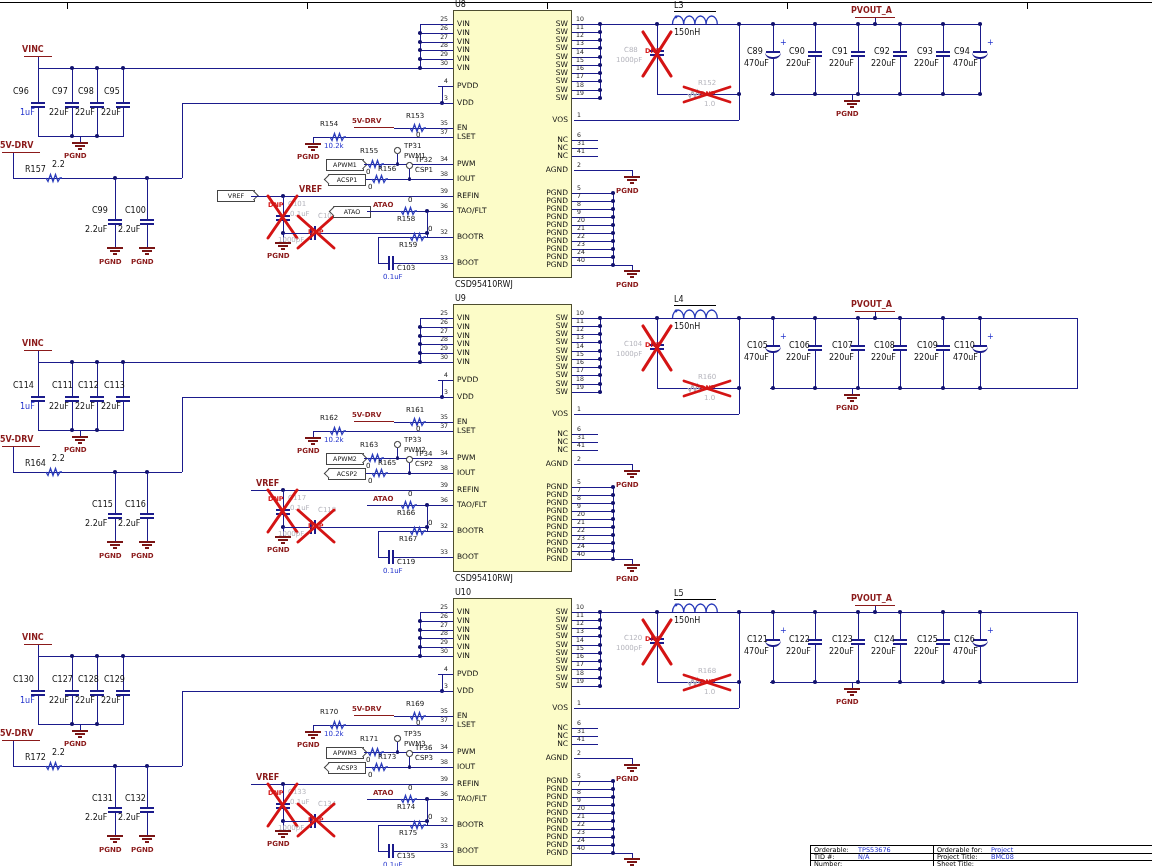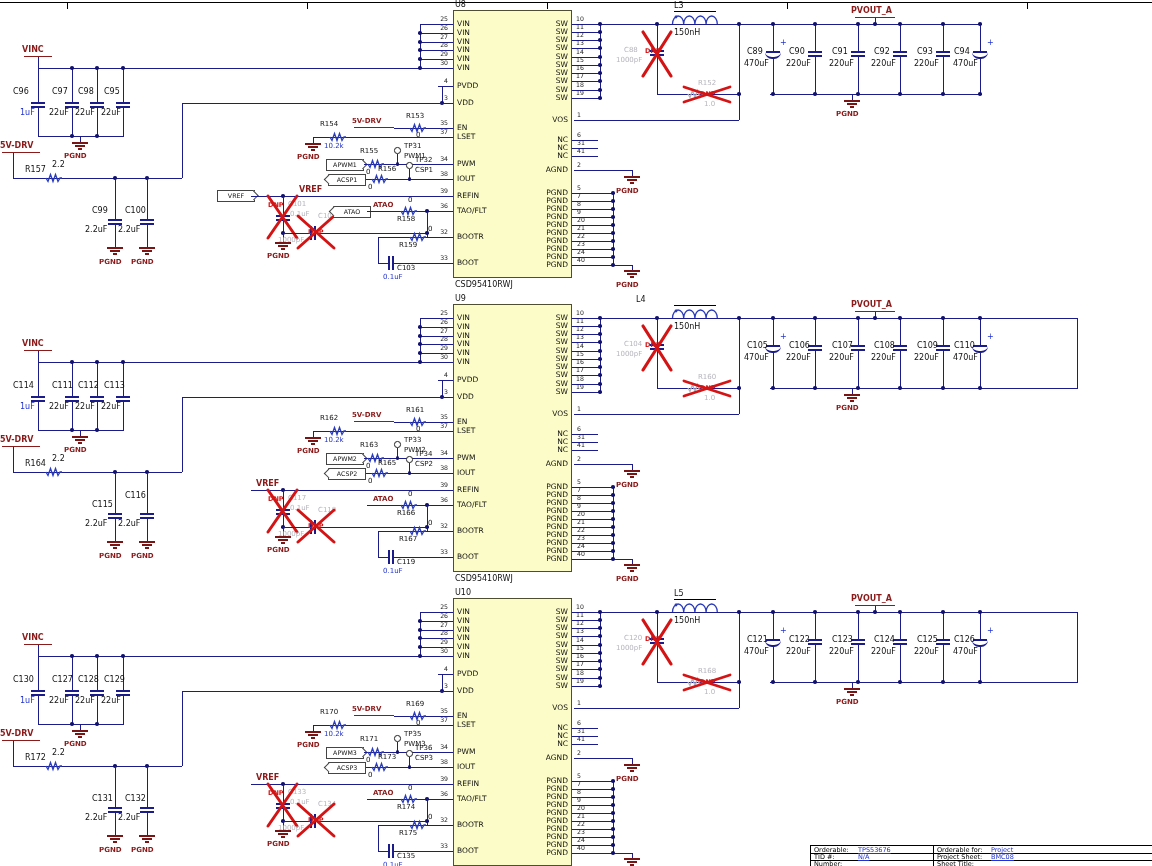--- a/index.html
+++ b/index.html
@@ -31,21 +31,21 @@
   .g i:nth-child(1){width:16px}.g i:nth-child(2){width:10px}.g i:nth-child(3){width:4px}
   .tp{position:absolute;width:6.5px;height:6.5px;border:1.2px solid #222;border-radius:50%;background:#fff;box-sizing:border-box;}
   .rl{position:absolute;height:1.2px;background:#8b1a1a;}
   .bl{position:absolute;height:1px;background:#000;}
   svg.res,svg.x,svg.coil{position:absolute;overflow:visible;}
   .tb{position:absolute;left:810px;top:845px;width:341px;height:21px;border:1px solid #000;
       background:#fff;overflow:hidden;font-size:6.5px;line-height:7px;}
   .tb .tr{position:absolute;left:0;width:100%;height:7.2px;border-bottom:1px solid #000;}
   .tb .dv{position:absolute;left:122px;top:0;width:1px;height:100%;background:#000;}
   .tb span{position:absolute;top:1px;white-space:nowrap;color:#000;}
-  .tb span.val{color:#2233cc;text-decoration:underline;}
+  .tb span.val{color:#2233cc;}
   .frame-line{position:absolute;background:#000;}
 </style>
 </head>
 <body>
 
 <i class="frame-line" style="left:0;top:2px;width:1152px;height:1px"></i>
 <i class="frame-line" style="left:67px;top:2px;width:1px;height:7px"></i>
 <i class="frame-line" style="left:307px;top:2px;width:1px;height:7px"></i>
 <i class="frame-line" style="left:547px;top:2px;width:1px;height:7px"></i>
 <i class="frame-line" style="left:787px;top:2px;width:1px;height:7px"></i>
@@ -55,21 +55,21 @@
   <div class="dv"></div>
   <div class="tr" style="top:0">
     <span style="left:3px">Orderable:</span>
     <span class="val" style="left:47px">TPS53676</span>
     <span style="left:126px">Orderable for:</span>
     <span class="val" style="left:180px">Project</span>
   </div>
   <div class="tr" style="top:7.2px">
     <span style="left:3px">TID #:</span>
     <span class="val" style="left:47px">N/A</span>
-    <span style="left:126px">Project Sheet:</span>
+    <span style="left:126px">Project Title:</span>
     <span class="val" style="left:180px">BMC08</span>
   </div>
   <div class="tr" style="top:14.4px">
     <span style="left:3px">Number:</span>
     <span style="left:126px">Sheet Title:</span>
   </div>
 </div>
 
 <div class="sec" style="top: 0px;">
 
@@ -621,21 +621,21 @@
     <i class="p" style="left:140px;top:223px;width:14px"></i>
     <i class="v" style="left:147px;top:225px;height:22px"></i>
   <b class="g" style="left:139px;top:247px">
       <i></i>
       <i></i>
       <i></i>
     </b>
   <div class="t red sm" style="left:131px;top:258px">PGND</div>
   <div class="t" style="left:92px;top:206px">C115</div>
   <div class="t" style="left:85px;top:225px">2.2uF</div>
-  <div class="t" style="left:125px;top:197px">C116</div>
+  <div class="t" style="left:125px;top:206px">C116</div>
   <div class="t" style="left:118px;top:225px">2.2uF</div>
   <i class="v" style="left:182px;top:103px;height:75px"></i>
   <i class="h" style="left:182px;top:103px;width:271px"></i>
   <i class="v" style="left:442px;top:86px;height:17px"></i>
   <i class="d" style="left:440px;top:101px"></i>
 
   <i class="v" style="left:420px;top:24px;height:44px"></i>
   <i class="h" style="left:420px;top:24px;width:33px"></i>
     <i class="h" style="left:420px;top:33px;width:33px"></i>
   <i class="h" style="left:420px;top:42px;width:33px"></i>
@@ -763,21 +763,21 @@
   <i class="v" style="left:600px;top:24px;height:74px"></i>
   <i class="h" style="left:600px;top:24px;width:380px"></i>
   <i class="h ext" style="left:980px;top:24px;width:97px"></i>
   <i class="v ext" style="left:1077px;top:24px;height:71px"></i>
   <i class="h ext" style="left:980px;top:94px;width:97px"></i>
   <svg class="coil" style="left:672px;top:13px" width="46" height="12" viewBox="0 0 46 12">
       <path d="M0.5,11 A5.6,8 0 0 1 11.7,11 A5.6,8 0 0 1 22.9,11 A5.6,8 0 0 1 34.1,11 A5.6,8 0 0 1 45.3,11" fill="none" stroke="#2b3dbb" stroke-width="1.3"></path>
       <circle cx="4" cy="4" r="1.4" fill="#2b3dbb"></circle>
     </svg>
   <i class="bl" style="left:674px;top:11px;width:42px"></i>
-  <div class="t" style="left:636px;top:1px">L4</div>
+  <div class="t" style="left:674px;top:1px">L4</div>
   <div class="t" style="left:674px;top:28px">150nH</div>
 
   <i class="v" style="left:657px;top:24px;height:26px"></i>
   <i class="p" style="left:650px;top:50px;width:14px"></i>
     <i class="p" style="left:650px;top:54px;width:14px"></i>
   <i class="v" style="left:657px;top:56px;height:38px"></i>
   <div class="t sm gry" style="left:624px;top:46px">C104</div>
   <div class="t sm gry" style="left:616px;top:56px">1000pF</div>
   <div class="dnp" style="left:645px;top:47px">DNP</div>
   <svg class="x" style="left:643px;top:32px" width="28" height="44" viewBox="0 0 100 100" preserveAspectRatio="none">

